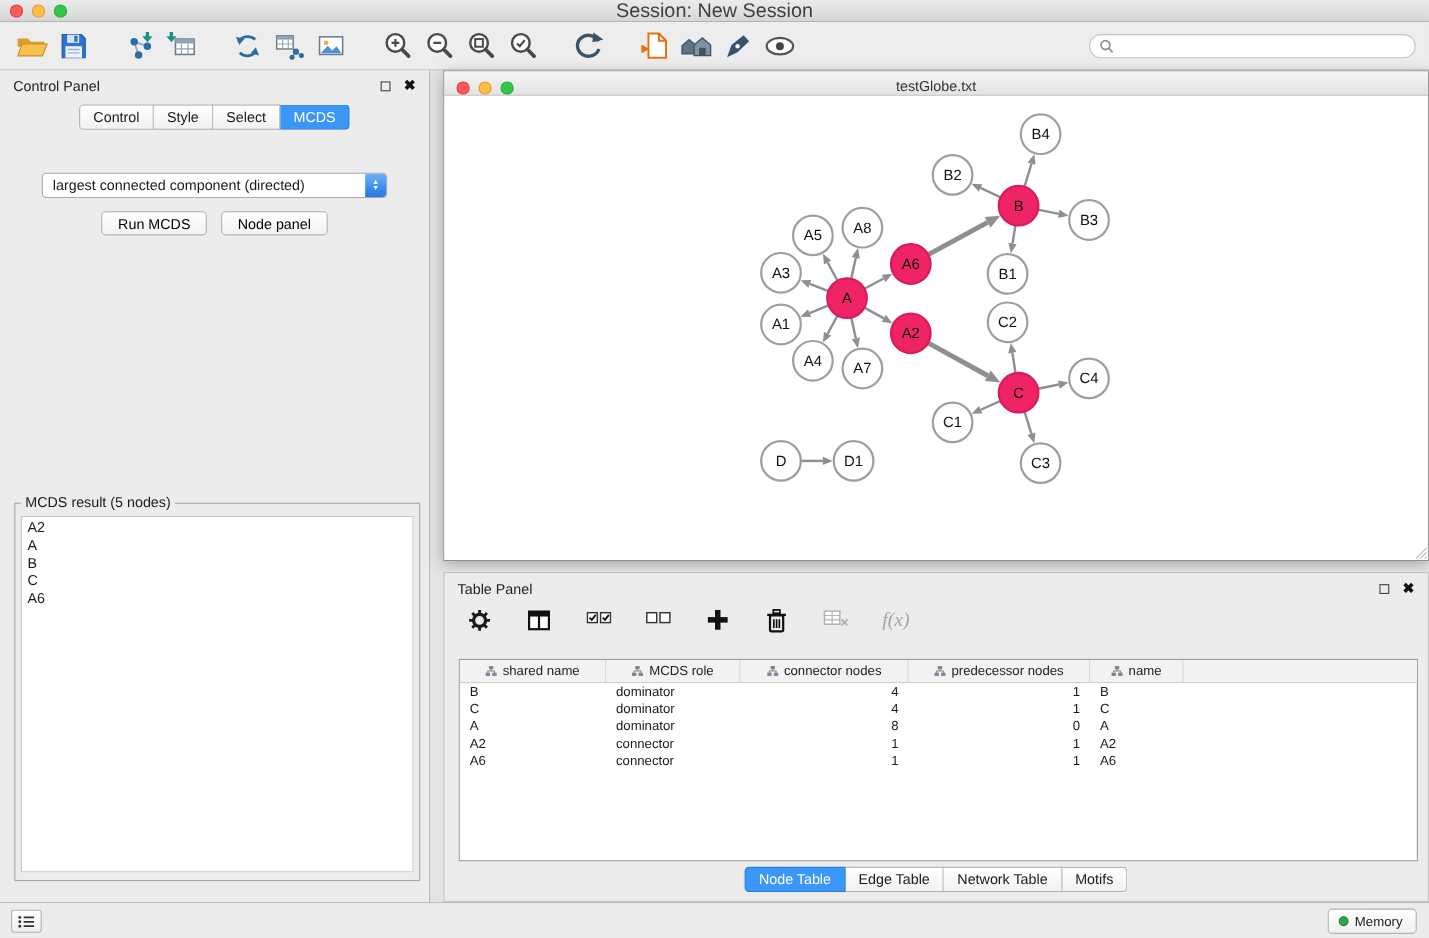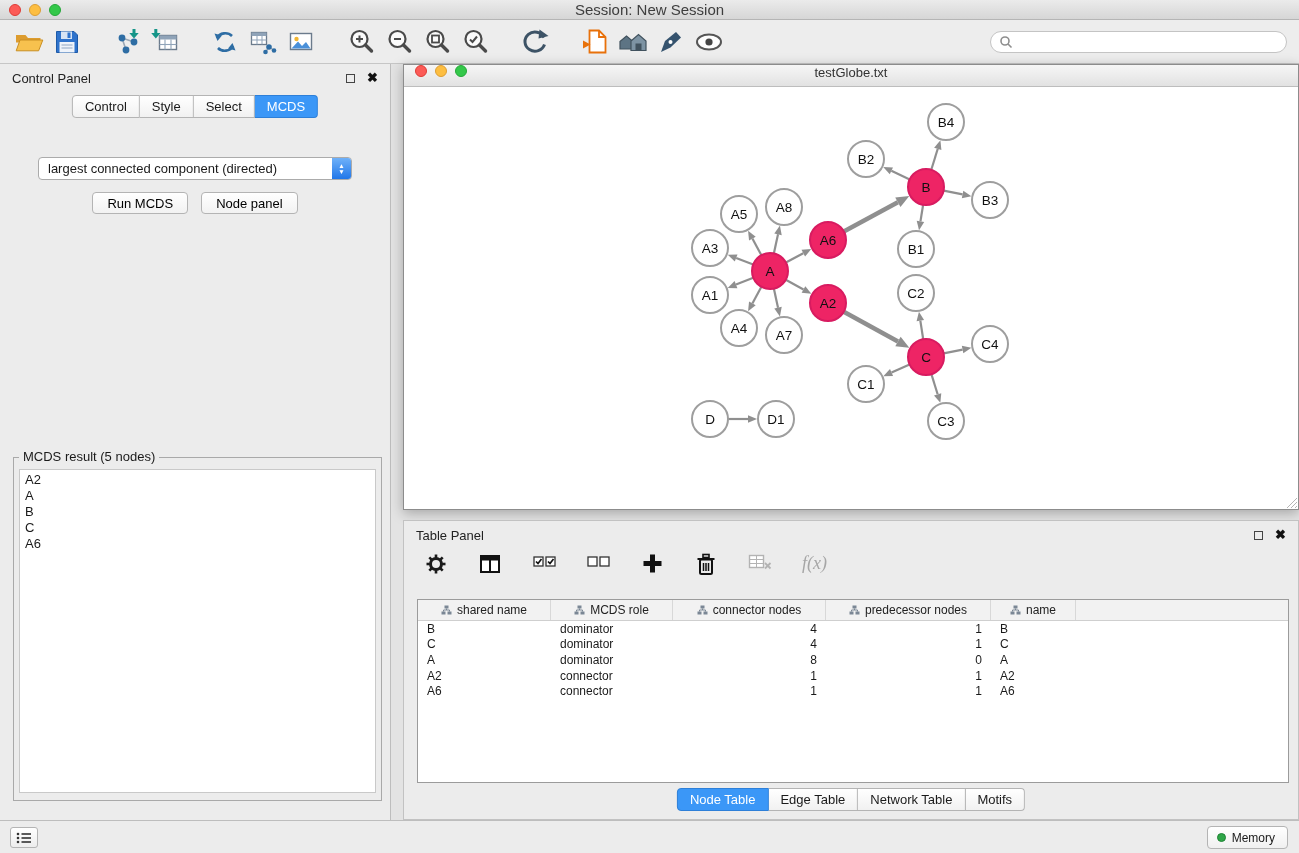--- a/index.html
+++ b/index.html
@@ -9,21 +9,21 @@
 
   
   .titlebar { position:absolute; top:0; left:0; right:0; height:20px;
     background:linear-gradient(#ebebeb,#d6d6d6); border-bottom:1px solid #b5b5b5;
     display:flex; align-items:center; }
   .traffic { display:flex; gap:8px; margin-left:9px; z-index:2; }
   .light { width:12px; height:12px; border-radius:50%; }
   .light.red{background:#fc5b57;border:1px solid #de3c36;}
   .light.yellow{background:#fdbe41;border:1px solid #dd9e33;}
   .light.green{background:#34c84a;border:1px solid #25a839;}
-  .titlebar-title { position:absolute; left:0; right:0; text-align:center; font-size:15px; color:#3e3e3e; }
+  .titlebar-title { position:absolute; left:0; right:0; text-align:center; font-size:18px; color:#3e3e3e; }
 
   
   .toolbar { position:absolute; top:20px; left:0; right:0; height:44px;
     background:#ededed; border-bottom:1px solid #c6c6c6;
     display:flex; align-items:center; padding:0 10px; }
   .tbtn { width:38px; height:36px; display:flex; align-items:center; justify-content:center;
     border-radius:4px; cursor:default; }
   .tb-gap { width:22px; }
   .search-box { margin-left:auto; margin-right:2px; width:297px; height:22px; background:#fff;
     border:1px solid #c4c4c4; border-radius:11px; display:flex; align-items:center; padding:0 8px; gap:5px; }
@@ -61,21 +61,21 @@
   .result-box { position:absolute; left:13px; right:8px; top:393px; bottom:19px; border:1px solid #a9a9a9; }
   .result-box-title { position:absolute; top:-9px; left:5px; background:#ececec; padding:0 4px; font-size:13px; }
   .result-list { position:absolute; left:5px; right:5px; top:11px; bottom:7px; background:#fff;
     border:1px solid #c9c9c9; padding:2px 5px; overflow:hidden; }
   .result-item { line-height:16px; font-size:13px; }
 
   
   .net-window { position:absolute; left:403px; top:64px; width:896px; height:446px;
     background:#fff; border:1px solid #8c8c8c; box-shadow:0 3px 12px rgba(0,0,0,.28); }
   .net-titlebar { height:22px; background:linear-gradient(#f6f6f6,#e2e2e2);
-    border-bottom:1px solid #bdbdbd; position:relative; display:flex; align-items:flex-start; }
+    border-bottom:1px solid #bdbdbd; position:relative; display:flex; align-items:flex-end; }
   .net-titlebar .traffic { margin-left:11px; }
   .net-title { position:absolute; left:0; right:0; text-align:center; font-size:13px; color:#333; }
   .net-canvas { position:absolute; left:0; top:23px; width:894px; height:421px; background:#fff; }
   .net-canvas svg { width:100%; height:100%; display:block; }
   .grip { position:absolute; right:1px; bottom:1px; }
 
   
   .table-panel { position:absolute; left:403px; top:520px; width:896px; height:300px;
     background:#ececec; border:1px solid #c2c2c2;padding-left:19px; }
   .tp-toolbar { position:absolute; top:32px; left:0; right:0; height:40px;

